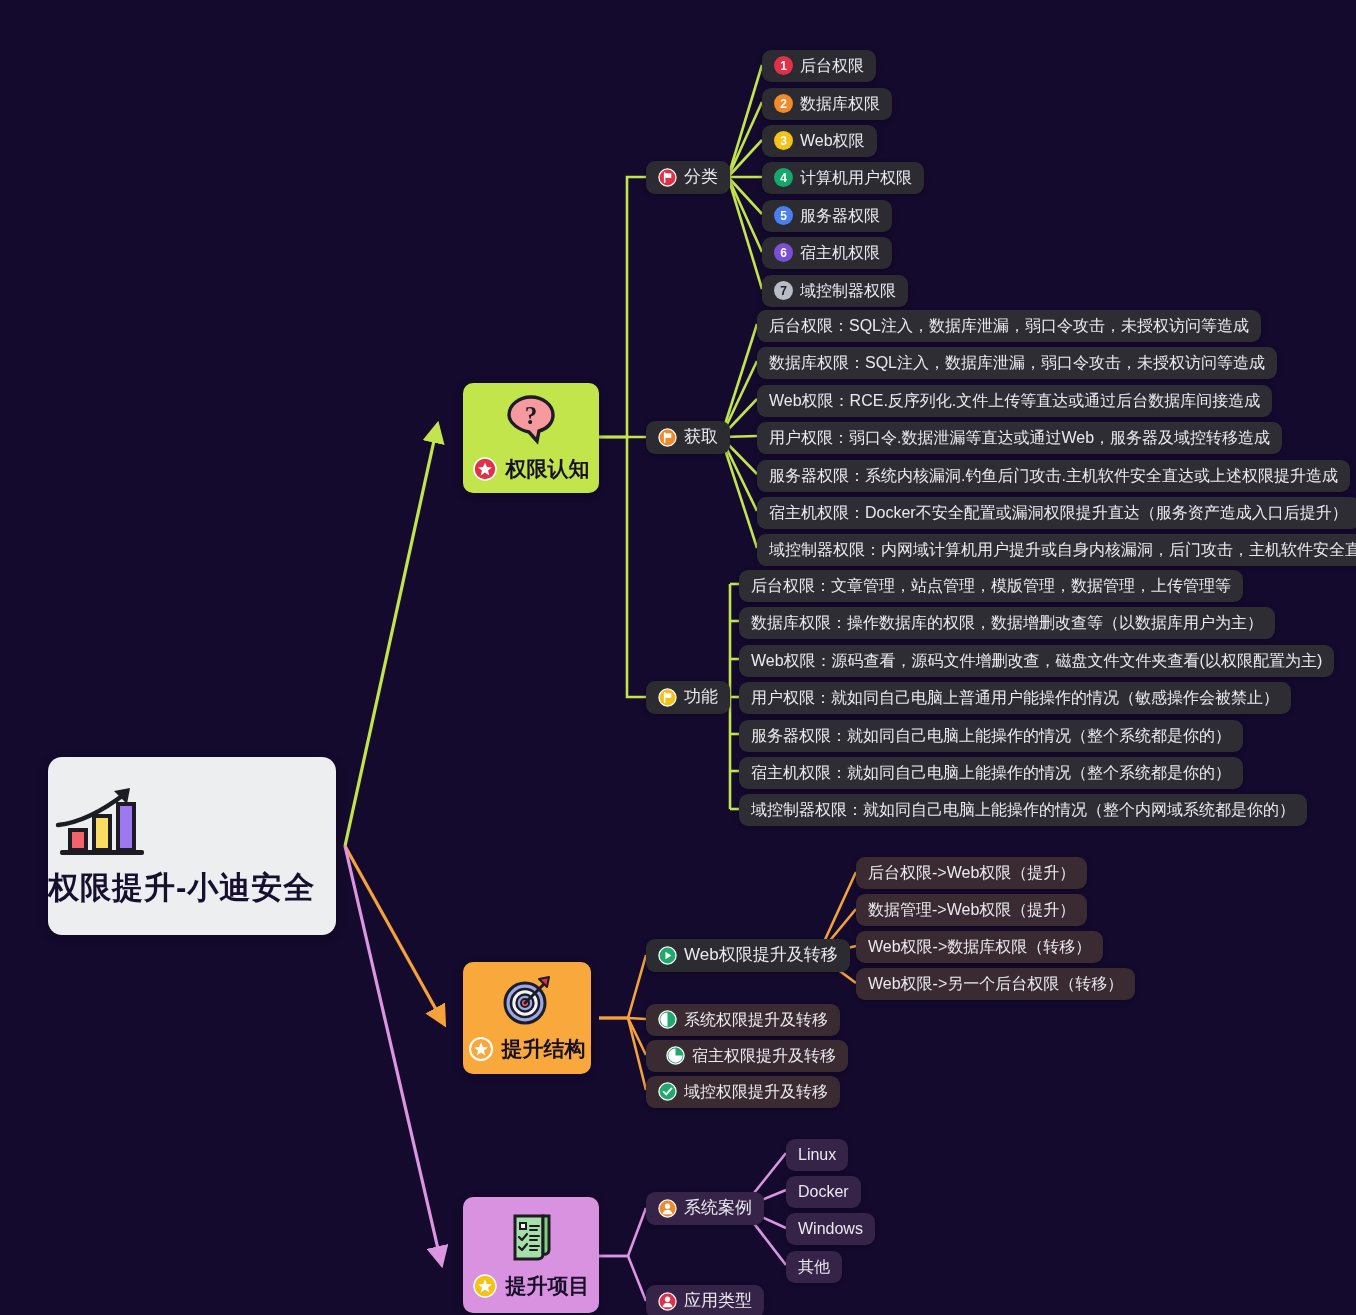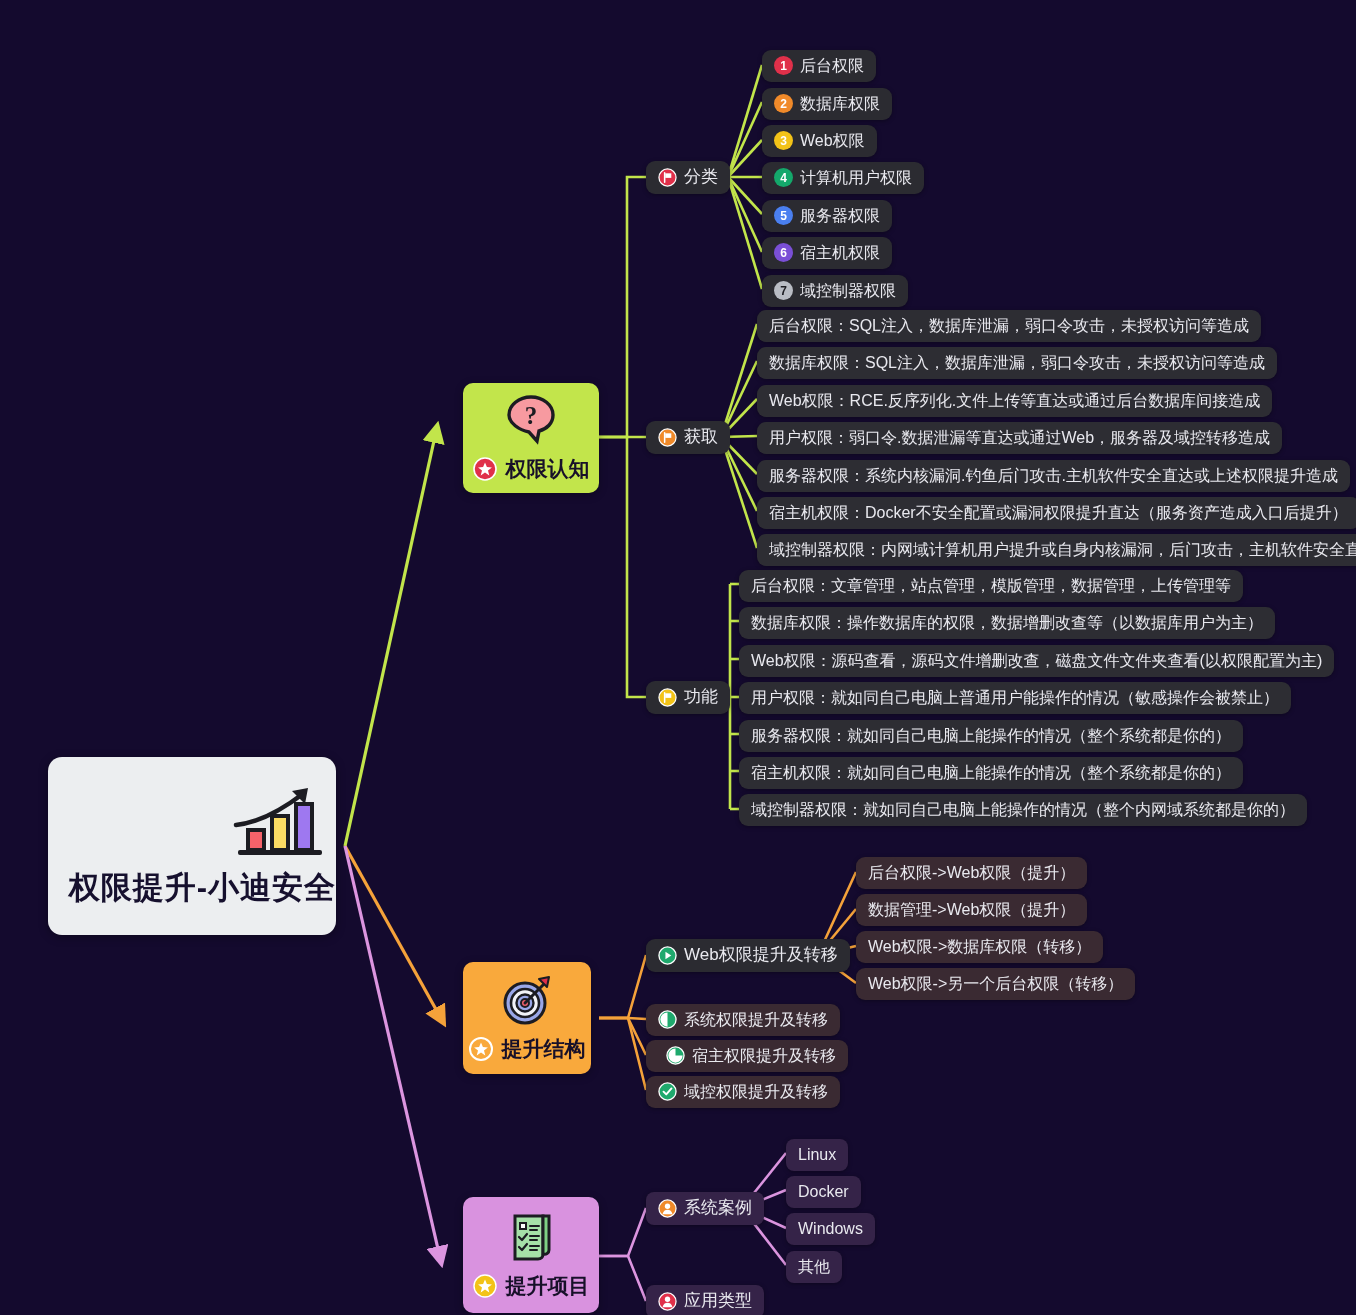--- a/index.html
+++ b/index.html
@@ -4,21 +4,21 @@
 <style>
   * { margin:0; padding:0; box-sizing:border-box; }
   html,body { background:#140a2e; }
   body {
     width:1356px; height:1315px;
     font-family:"Liberation Sans","DejaVu Sans",sans-serif;
     position:relative; overflow:hidden;
   }
   #edges { position:absolute; inset:0; width:1356px; height:1315px; pointer-events:none; }
 
-  .node { position:absolute; display:flex; align-items:flex-end; }
+  .node { position:absolute; display:flex; align-items:flex-start; }
 
   
   .root-card {
     left:48px; top:757px; width:288px; height:178px;
     background:#eceef0; border-radius:14px;
     flex-direction:column; justify-content:center; gap:4px;
     box-shadow:0 2px 10px rgba(0,0,0,.35);
   }
   .root-icon { width:110px; height:78px; }
   .root-title {
@@ -43,21 +43,21 @@
   
   .pill {
     background:#2b2b31; border-radius:9px;
     padding:5px 12px; display:flex; align-items:center; gap:7px;
     color:#e9e9ef; font-size:16px; white-space:nowrap;
     box-shadow:0 1px 4px rgba(0,0,0,.35);
   }
   .pill.mid { font-size:17px; }
   .pill.leaf-dark { background:#2d2d33; }
   .pill.leaf-maroon { background:#3a2a32; }
-  .pill.leaf-purple { background:#352348;border-radius:8px; }
+  .pill.leaf-purple { background:#352348; }
   .pill .ic { width:19px; height:19px; flex:none; display:block; }
   .pill .txt { display:block; line-height:1.35; }
 
   .num {
     width:19px; height:19px; border-radius:50%; flex:none;
     display:flex; align-items:center; justify-content:center;
     font-size:12px; font-weight:bold; color:#fff;
   }
 </style>
 </head>

